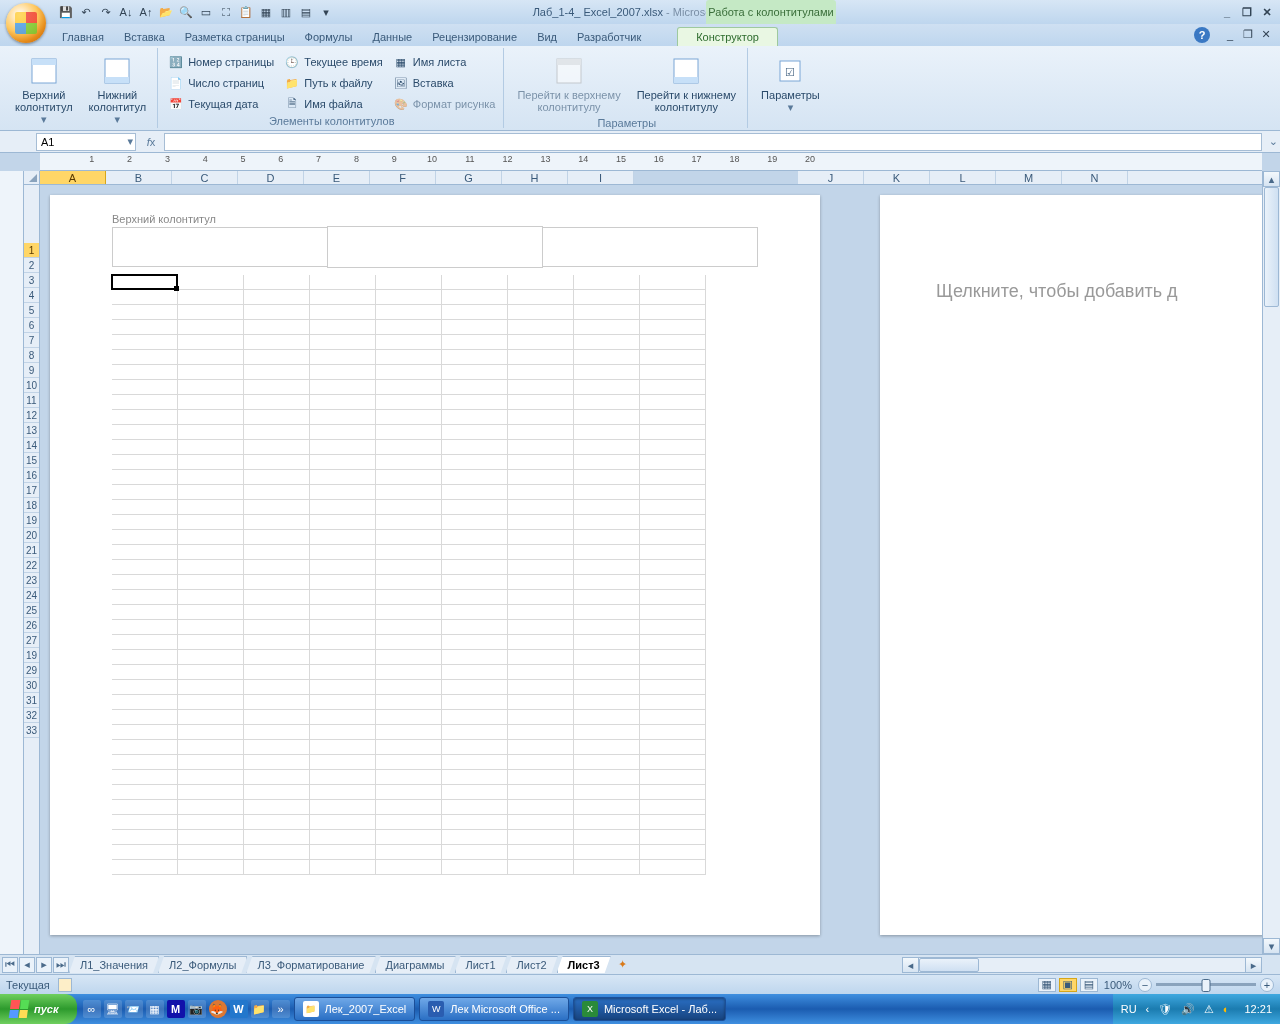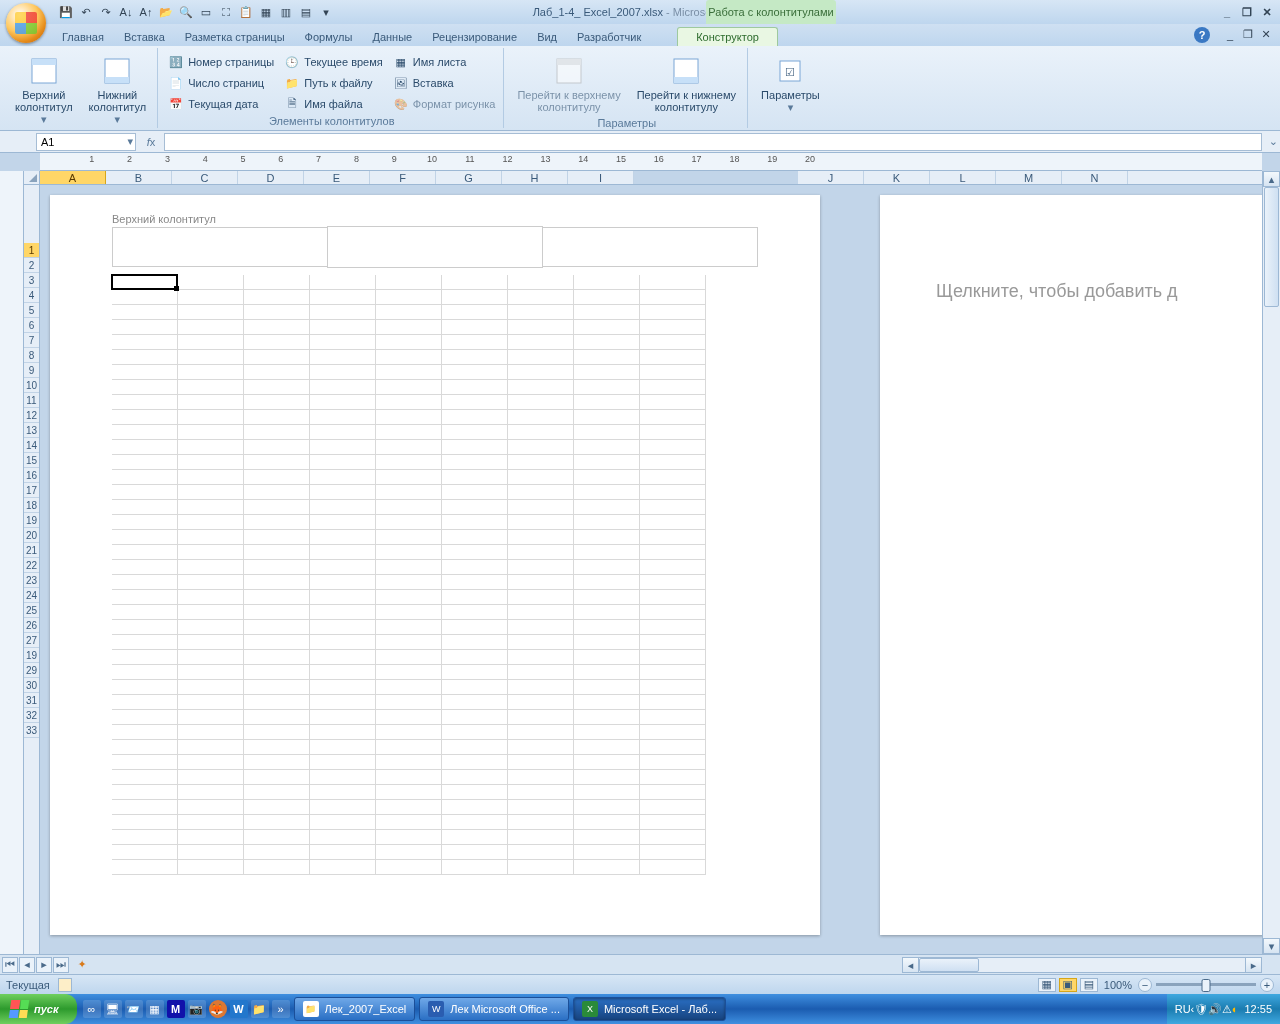--- a/index.html
+++ b/index.html
@@ -119,21 +119,21 @@
 .start .winlogo{width:18px;height:18px;display:grid;grid-template:1fr 1fr/1fr 1fr;gap:1px;transform:skewX(-8deg);}
 .start .winlogo span:nth-child(1){background:#f55;}
 .start .winlogo span:nth-child(2){background:#5d5;}
 .start .winlogo span:nth-child(3){background:#59f;}
 .start .winlogo span:nth-child(4){background:#fd5;}
 .quick { display:flex; gap:3px; margin-left:6px;}
 .quick span{width:18px;height:18px;display:inline-flex;align-items:center;justify-content:center;cursor:pointer;background:rgba(255,255,255,.15);border-radius:2px;}
 .tbtn { height:24px; padding:0 8px; margin-left:4px; background:linear-gradient(#6fa8e8,#2a6fc4); border:1px solid #1b4f99; border-radius:3px; display:flex;align-items:center;gap:6px;cursor:pointer; max-width:160px;}
 .tbtn.active{background:linear-gradient(#2a6fc4,#17437e);box-shadow:inset 0 1px 3px rgba(0,0,0,.4);}
 .tbtn .ti{width:16px;height:16px;background:#fff;border-radius:2px;display:inline-flex;align-items:center;justify-content:center;font-size:9px;}
-.tray{position:absolute;right:0;height:30px;background:linear-gradient(#3fa8e0,#1b7cb0 50%,#1b7cb0 50%,#3fa8e0);display:flex;align-items:center;padding:0 8px;gap:0;}
+.tray{position:absolute;right:0;height:30px;background:linear-gradient(#3fa8e0,#1b7cb0 50%,#1b7cb0 50%,#3fa8e0);display:flex;align-items:center;padding:0 8px;gap:9px;}
 .tray span{cursor:pointer;}
 .tray .clock{margin-left:6px;}
 
 svg{display:block;}
 </style>
 </head>
 <body>
 
 <div class="titlebar">
   <div class="office-btn"></div>
@@ -865,20 +865,29 @@
   </div>
 </div>
 
 <div class="tabs-row">
   <div class="nav">
     <span>⏮</span>
     <span>◂</span>
     <span>▸</span>
     <span>⏭</span>
   </div>
+  <div id="sheet-tabs" style="display:flex">
+      <div class="tab">Л1_Значения</div>
+      <div class="tab">Л2_Формулы</div>
+      <div class="tab">Л3_Форматирование</div>
+      <div class="tab">Диаграммы</div>
+      <div class="tab">Лист1</div>
+      <div class="tab">Лист2</div>
+      <div class="tab active">Лист3</div>
+    </div>
   <span class="insert-ico">✦</span>
   <div class="hscroll">
     <div class="hbtn">◂</div>
     <div class="htrack">
         <div class="hthumb"></div>
       </div>
     <div class="hbtn r">▸</div>
   </div>
 </div>
 
@@ -936,15 +945,15 @@
         <span style="overflow: hidden; text-overflow: ellipsis; white-space: nowrap;">Microsoft Excel - Лаб...</span>
       </div>
     </div>
   <div class="tray">
     <span>RU</span>
     <span>‹</span>
     <span>🛡</span>
     <span>🔊</span>
     <span>⚠</span>
     <span style="color:#fb0">◐</span>
-    <span class="clock">12:55</span>
+    <span class="clock">12:21</span>
   </div>
 </div>
 
 </body></html>

